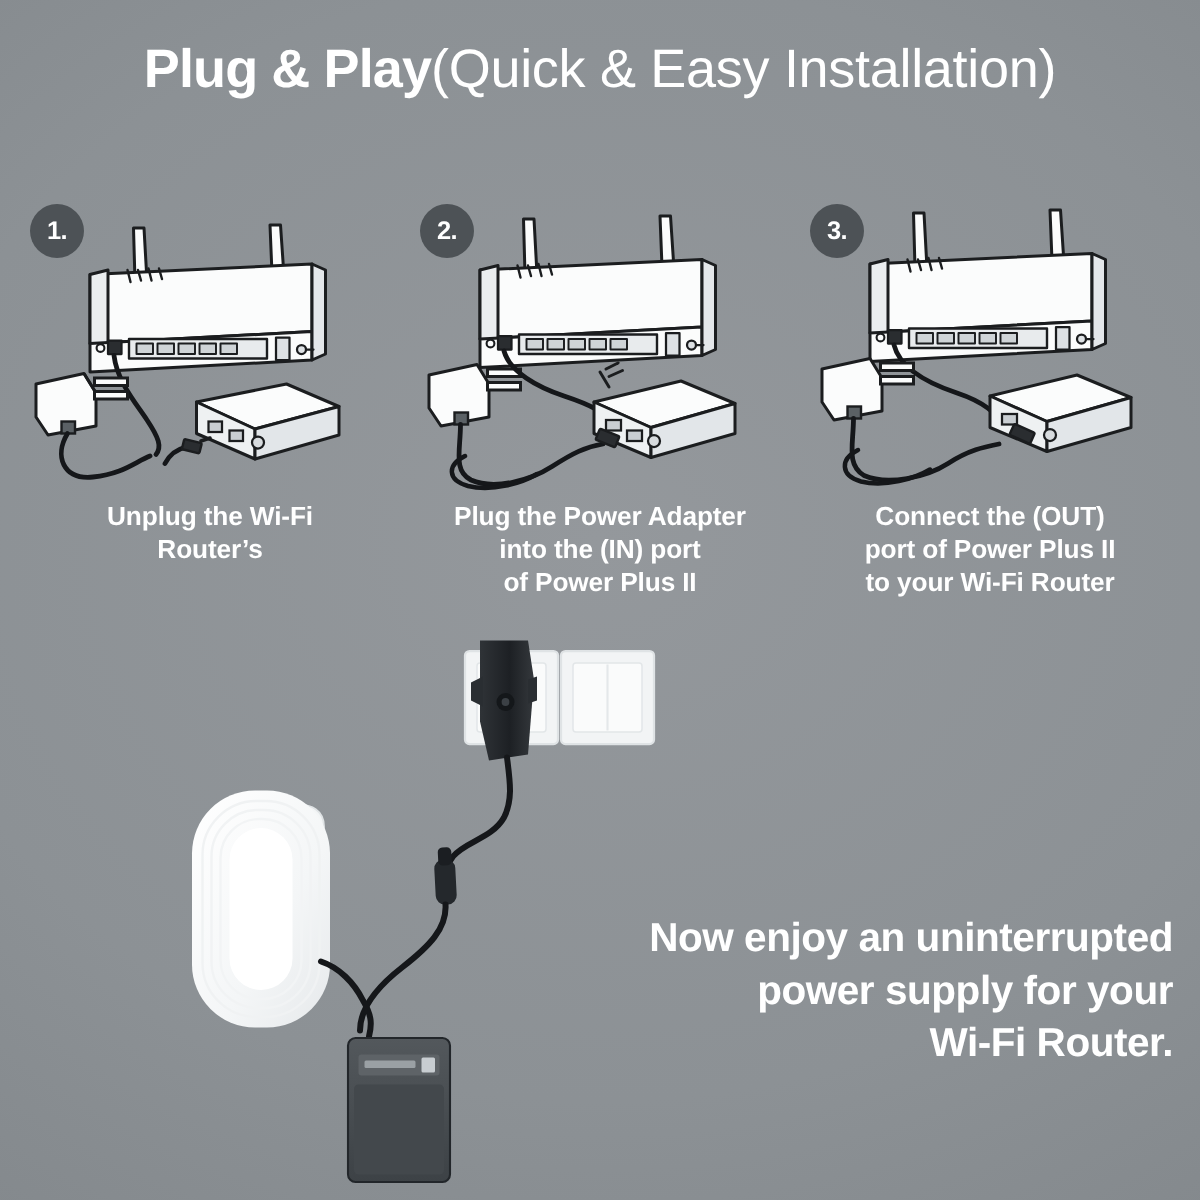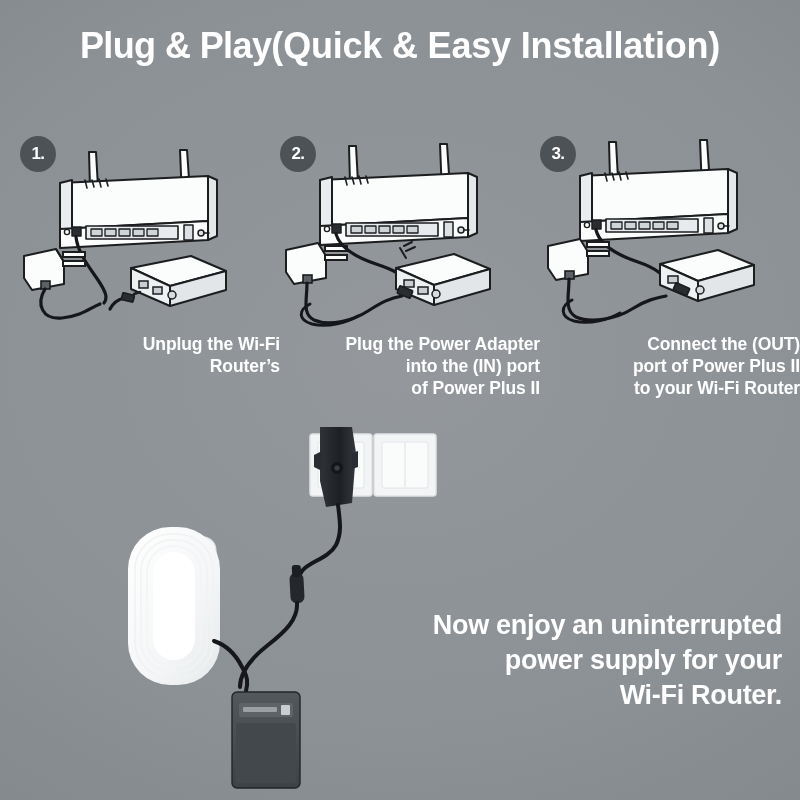--- a/index.html
+++ b/index.html
@@ -21,21 +21,21 @@
   .title-row{
     position:absolute;top:28px;left:0;width:800px;
     text-align:center;white-space:nowrap;
     color:#ffffff;line-height:1;
   }
   .title-main{
     font-size:36px;font-weight:700;letter-spacing:-0.6px;
     vertical-align:baseline;
   }
   .title-sub{
-    font-size:36px;font-weight:700;letter-spacing:-0.2px;
+    font-size:36px;font-weight:400;letter-spacing:-0.2px;
     vertical-align:baseline;
   }
 
   
   .steps{
     position:absolute;top:128px;left:0;width:800px;height:290px;
     display:flex;flex-direction:row;justify-content:space-between;
     padding:0 12px;box-sizing:border-box;
   }
   .step{
@@ -46,22 +46,22 @@
     border-radius:50%;background:#4d5256;
     color:#fff;font-size:17px;font-weight:700;
     display:flex;align-items:center;justify-content:center;
     letter-spacing:-0.5px;
   }
   .step-art{
     position:absolute;left:0;top:0;width:256px;height:210px;
   }
   .step-art svg{display:block;width:256px;height:210px;}
   .caption{
-    position:absolute;left:12px;top:205px;width:256px;
-    text-align:right;color:#ffffff;
+    position:absolute;left:0;top:205px;width:256px;
+    text-align:center;color:#ffffff;
     font-size:17.5px;font-weight:700;line-height:1.27;
     letter-spacing:-0.1px;
   }
   .caption .ln{display:block;}
 
   
   .scene{
     position:absolute;left:0;top:415px;width:800px;height:385px;
   }
   .scene svg{display:block;width:800px;height:385px;}

